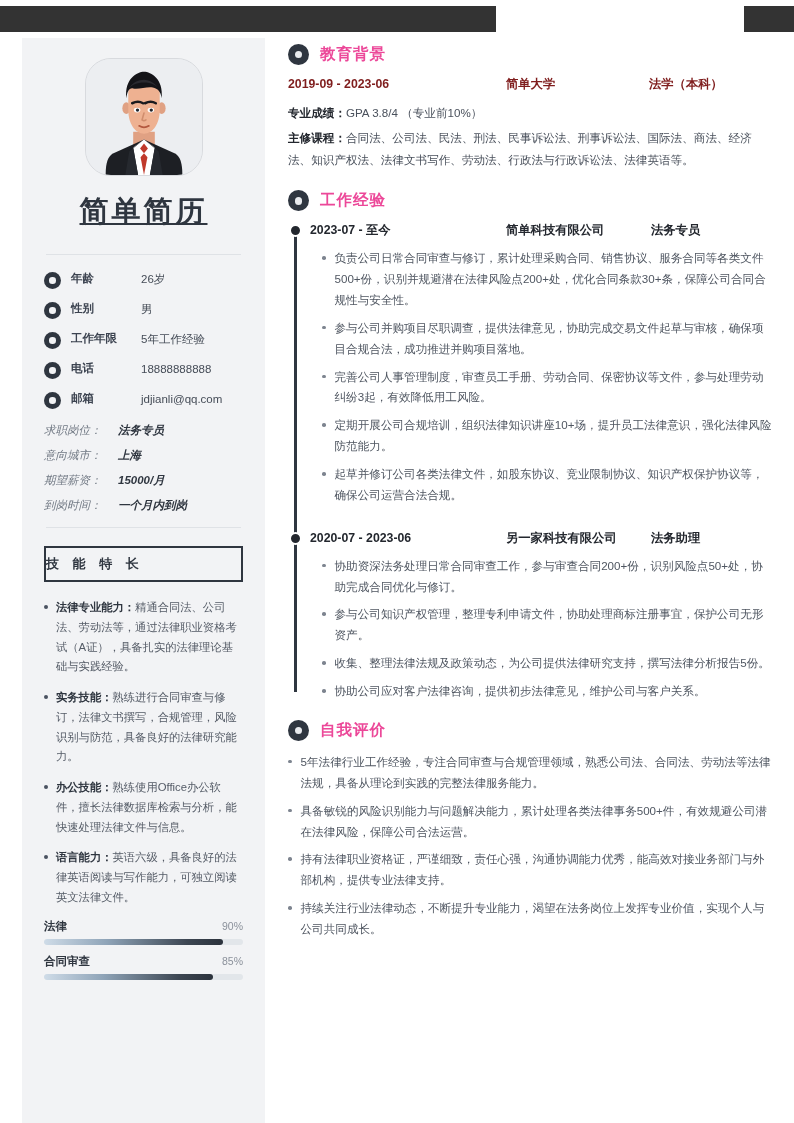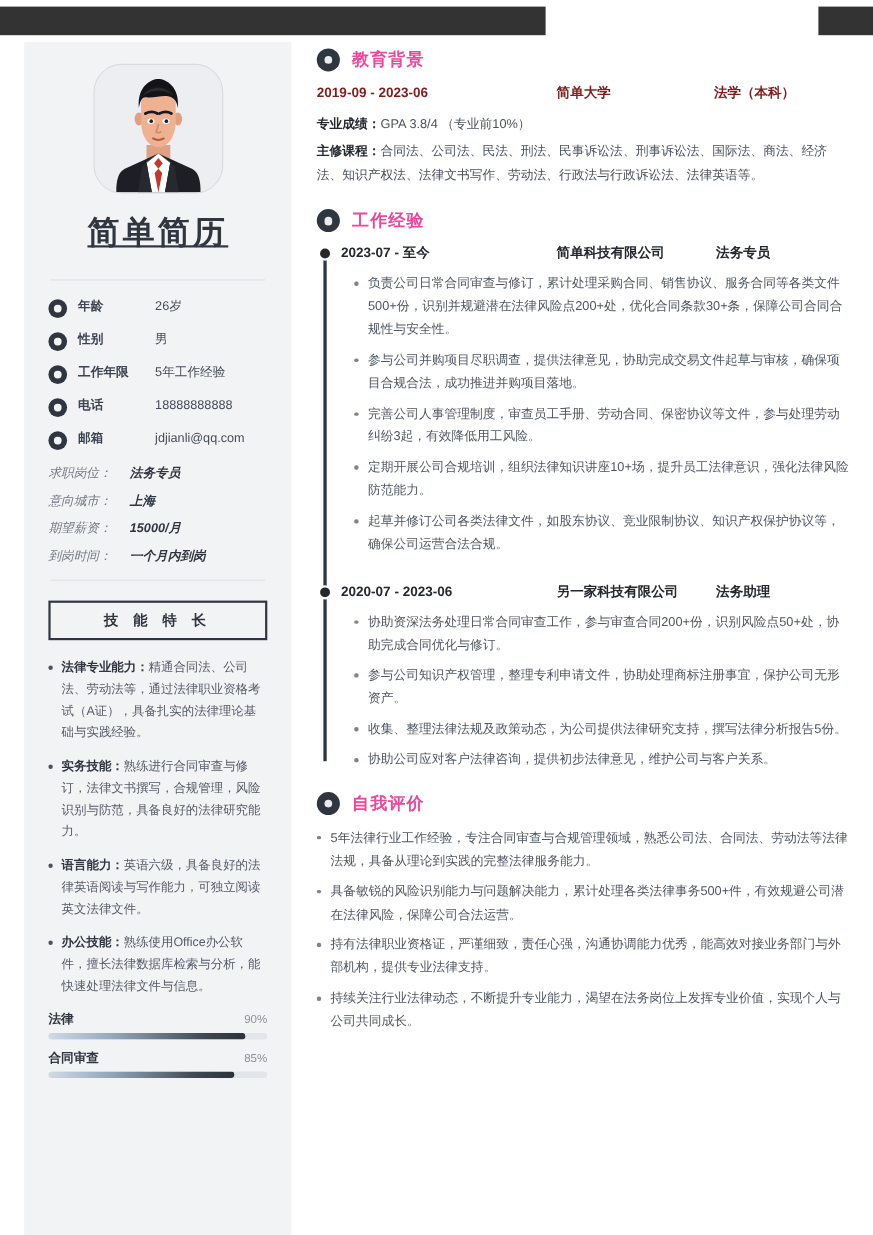--- a/index.html
+++ b/index.html
@@ -69,21 +69,21 @@
   }
 
   .pref-list { margin-top: 14px; font-style: italic; }
   .pref-row { display: flex; margin-bottom: 10px; font-size: 11.5px; }
   .pref-label { flex: 0 0 74px; color: #717984; }
   .pref-value { color: #2f3640; font-weight: bold; }
 
   .divider2 { height: 1px; background: #dfe2e6; margin: 14px 2px 18px 2px; }
 
   .skill-title-box {
-    border: 2px solid #2f3640; text-align: center;
+    border: 2px solid #2f3640; 
     padding: 7px 0; font-size: 13px; font-weight: bold;
     color: #2f3640; letter-spacing: 5px;
   }
 
   .skill-bullets { margin-top: 16px; }
   .sk-item { display: flex; margin-bottom: 11px; }
   .sk-bullet {
     flex: 0 0 auto; width: 4px; height: 4px; border-radius: 50%;
     background: #4a5260; margin-top: 7px; margin-right: 8px;
   }
@@ -283,25 +283,25 @@
       <div class="sk-item">
         <span class="sk-bullet"></span>
         <span class="sk-text"><b>法律专业能力：</b><span>精通合同法、公司法、劳动法等，通过法律职业资格考试（A证），具备扎实的法律理论基础与实践经验。</span></span>
       </div>
       <div class="sk-item">
         <span class="sk-bullet"></span>
         <span class="sk-text"><b>实务技能：</b><span>熟练进行合同审查与修订，法律文书撰写，合规管理，风险识别与防范，具备良好的法律研究能力。</span></span>
       </div>
       <div class="sk-item">
         <span class="sk-bullet"></span>
-        <span class="sk-text"><b>语言能力：</b><span>英语六级，具备良好的法律英语阅读与写作能力，可独立阅读英文法律文件。</span></span>
+        <span class="sk-text"><b>办公技能：</b><span>熟练使用Office办公软件，擅长法律数据库检索与分析，能快速处理法律文件与信息。</span></span>
       </div>
       <div class="sk-item">
         <span class="sk-bullet"></span>
-        <span class="sk-text"><b>办公技能：</b><span>熟练使用Office办公软件，擅长法律数据库检索与分析，能快速处理法律文件与信息。</span></span>
+        <span class="sk-text"><b>语言能力：</b><span>英语六级，具备良好的法律英语阅读与写作能力，可独立阅读英文法律文件。</span></span>
       </div>
     </div>
 
     <div class="bars">
       <div class="bar-row">
         <div class="bar-head">
           <span class="bar-name">法律</span>
           <span class="bar-pct">90%</span>
         </div>
         <div class="bar-track">

